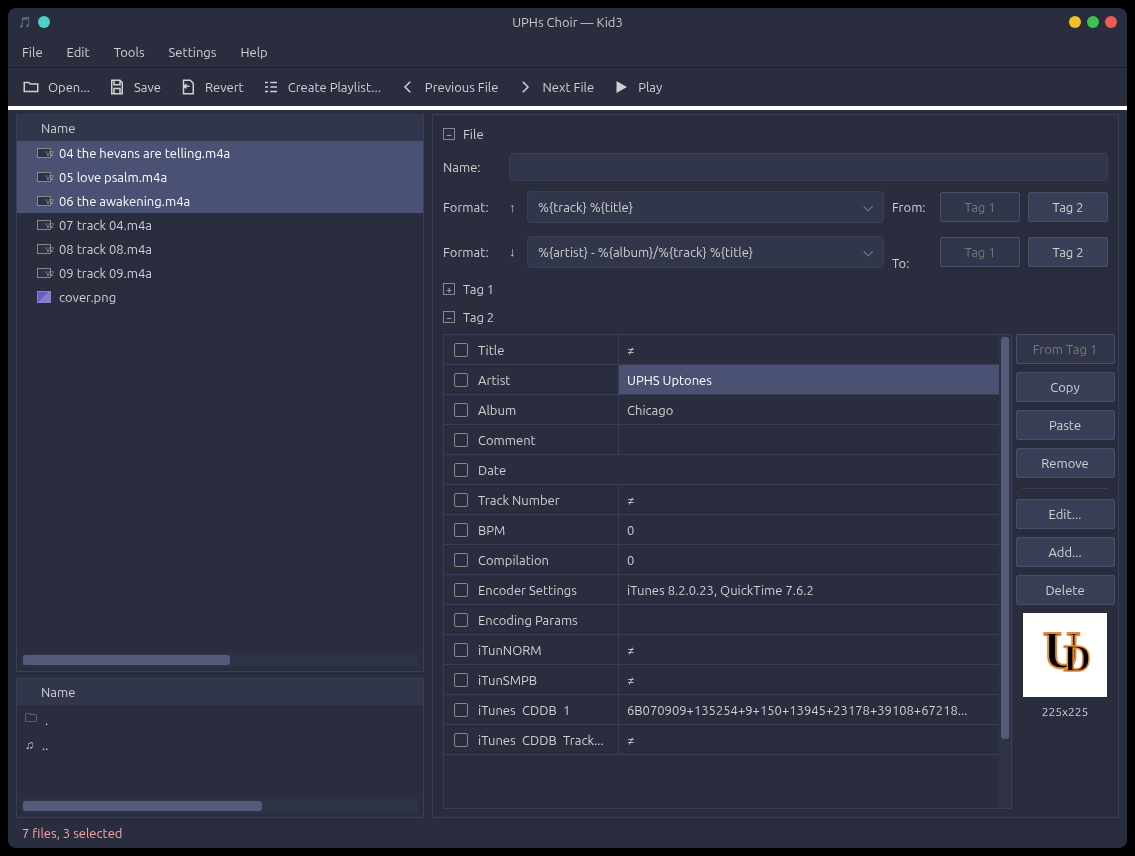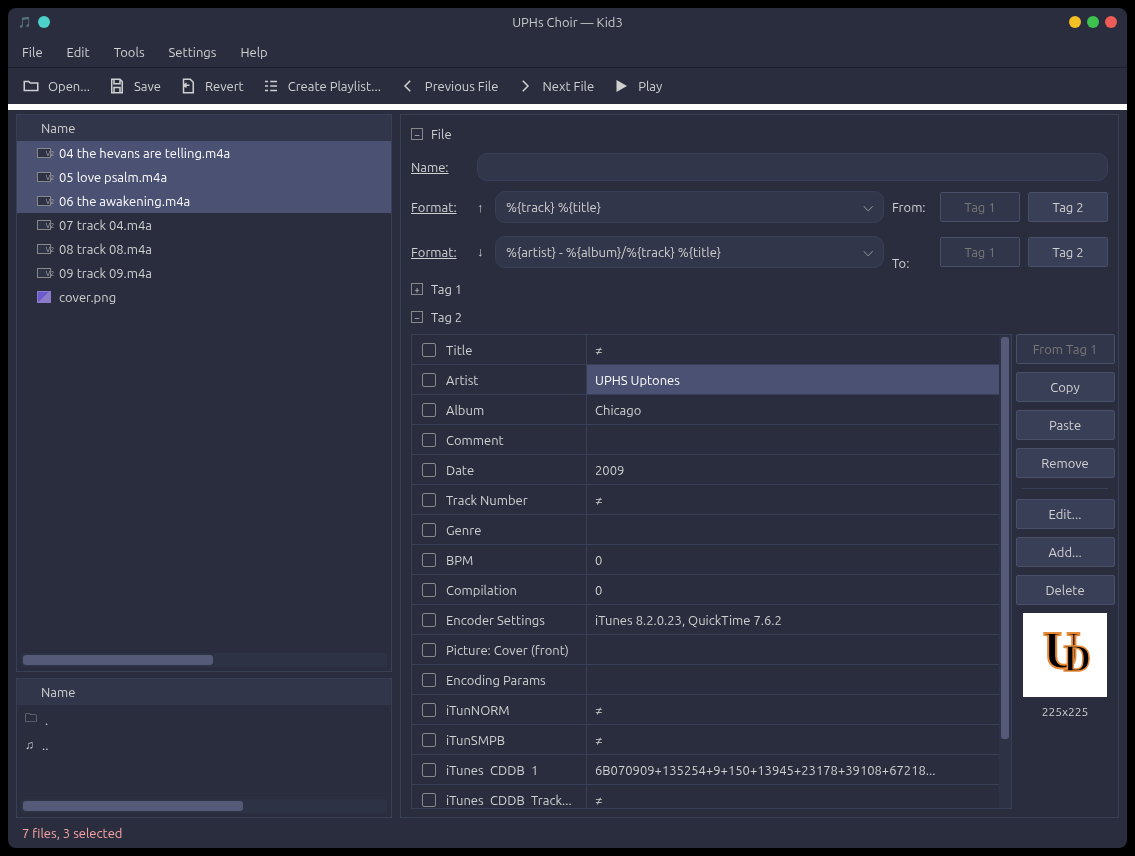--- a/index.html
+++ b/index.html
@@ -5,42 +5,42 @@
 * { box-sizing: border-box; margin: 0; padding: 0; font-family: -apple-system, "Segoe UI", Ubuntu, sans-serif; font-size: 13px; }
 body { background: #000; padding: 8px; width: 1135px; height: 856px; overflow: hidden; }
 .window { background: #292d3e; border-radius: 8px; height: 840px; display: flex; flex-direction: column; color: #d0d0d0; }
 .titlebar { height: 28px; display: flex; align-items: center; position: relative; padding: 0 10px; }
 .titlebar .left-dots { display: flex; gap: 6px; }
 .dot { width: 12px; height: 12px; border-radius: 50%; }
 .titlebar .title { position: absolute; left: 50%; transform: translateX(-50%); color: #c8c8c8; }
 .titlebar .right-dots { display: flex; gap: 6px; margin-left: auto; }
 .menubar { height: 32px; display: flex; align-items: center; gap: 24px; padding: 0 14px; color: #d0d0d0; border-bottom: 1px solid #1b1e2b; }
 .menubar span { cursor: pointer; }
-.toolbar { height: 42px; display: flex; align-items: center; gap: 18px; padding: 0 14px; border-bottom: 6px solid #ffffff; }
+.toolbar { height: 42px; display: flex; align-items: center; gap: 18px; padding: 0 14px; border-bottom: 4px solid #ffffff; }
 .tool { display: flex; align-items: center; gap: 8px; cursor: pointer; color: #d0d0d0; }
 .tool svg { width: 18px; height: 18px; }
 .body { flex: 1; display: flex; gap: 8px; padding: 4px 8px 0 8px; min-height: 0; }
-.left-col { width: 376px; display: flex; flex-direction: column; gap: 6px; min-height: 0; }
+.left-col { width: 408px; display: flex; flex-direction: column; gap: 6px; min-height: 0; }
 .pane { border: 1px solid #3a3f58; background: #292d3e; display: flex; flex-direction: column; min-height: 0; }
 .pane .header { background: #32364a; padding: 6px 24px; color: #d0d0d0; }
 .pane .list { flex: 1; overflow: hidden; }
 .file-row { display: flex; align-items: center; gap: 8px; padding: 5px 8px 5px 20px; cursor: pointer; }
 .file-row.selected { background: #4a5173; color: #fff; }
 .file-row .badge { width: 14px; height: 10px; border: 1px solid #888; font-size: 7px; display: flex; align-items: center; justify-content: center; color: #aaa; background: #2e3245; padding-left: 12px; }
 .file-row .img-badge { width: 14px; height: 12px; border: 1px solid #8a7cc8; background: linear-gradient(135deg, #6a5acd 50%, #8a7cc8 50%); }
 .scroll-track { height: 14px; background: #2e3245; margin: 4px; border-radius: 3px; position: relative; }
 .scroll-thumb { position: absolute; left: 2px; top: 2px; height: 10px; width: 52%; background: #555a78; border-radius: 3px; }
 .dir-row { display: flex; align-items: center; gap: 8px; padding: 4px 8px; }
 .right-col { flex: 1; border: 1px solid #3a3f58; padding: 8px 10px; display: flex; flex-direction: column; gap: 6px; min-height: 0; }
 .section-head { display: flex; align-items: center; gap: 8px; padding: 4px 0; cursor: pointer; }
 .section-head .toggle { width: 12px; height: 12px; border: 1px solid #888; display: flex; align-items: center; justify-content: center; font-size: 10px; }
 .form-row { display: flex; align-items: center; gap: 8px; padding: 2px 0; }
-.form-row .lbl { width: 58px; text-decoration: underline; }
+.form-row .lbl { width: 58px; }
 .form-row .arrow { width: 10px; }
-.input, .select { background: #32364a; border: 1px solid #3a3f58; color: #d0d0d0; padding: 6px 10px; border-radius: 10px; }
+.input, .select { background: #32364a; border: 1px solid #3a3f58; color: #d0d0d0; padding: 6px 10px; border-radius: 4px; }
 .input.name { flex: 1; height: 28px; }
 .select { flex: 1; height: 32px; display: flex; align-items: center; justify-content: space-between; cursor: pointer; }
 .select .chev { color: #aaa; }
 .btn { background: #3a3f58; border: 1px solid #4a4f6a; color: #d0d0d0; padding: 7px 0; width: 80px; text-align: center; border-radius: 2px; cursor: pointer; }
 .btn.disabled { color: #777; background: #32364a; cursor: default; }
 .tag2-body { flex: 1; display: flex; gap: 10px; min-height: 0; }
 .tag-table { flex: 1; border: 1px solid #3a3f58; display: flex; min-height: 0; }
 .tag-table .rows { flex: 1; overflow: hidden; }
 .tag-table .vscroll { width: 12px; background: #2e3245; position: relative; }
 .tag-table .vscroll .thumb { position: absolute; top: 2px; left: 2px; width: 8px; height: 85%; background: #555a78; border-radius: 3px; }
@@ -247,51 +247,40 @@
                 <div class="fval">Chicago</div>
               </div>
               <div class="field-row">
                 <div class="cb"></div>
                 <div class="fname">Comment</div>
                 <div class="fval"></div>
               </div>
               <div class="field-row">
                 <div class="cb"></div>
                 <div class="fname">Date</div>
-                <div class="fval">2009</div>
               </div>
               <div class="field-row">
                 <div class="cb"></div>
                 <div class="fname">Track Number</div>
                 <div class="fval">≠</div>
-              </div>
-              <div class="field-row">
-                <div class="cb"></div>
-                <div class="fname">Genre</div>
-                <div class="fval"></div>
               </div>
               <div class="field-row">
                 <div class="cb"></div>
                 <div class="fname">BPM</div>
                 <div class="fval">0</div>
               </div>
               <div class="field-row">
                 <div class="cb"></div>
                 <div class="fname">Compilation</div>
                 <div class="fval">0</div>
               </div>
               <div class="field-row">
                 <div class="cb"></div>
                 <div class="fname">Encoder Settings</div>
                 <div class="fval">iTunes 8.2.0.23, QuickTime 7.6.2</div>
-              </div>
-              <div class="field-row">
-                <div class="cb"></div>
-                <div class="fname">Picture: Cover (front)</div>
-                <div class="fval"></div>
               </div>
               <div class="field-row">
                 <div class="cb"></div>
                 <div class="fname">Encoding Params</div>
                 <div class="fval"></div>
               </div>
               <div class="field-row">
                 <div class="cb"></div>
                 <div class="fname">iTunNORM</div>
                 <div class="fval">≠</div>

